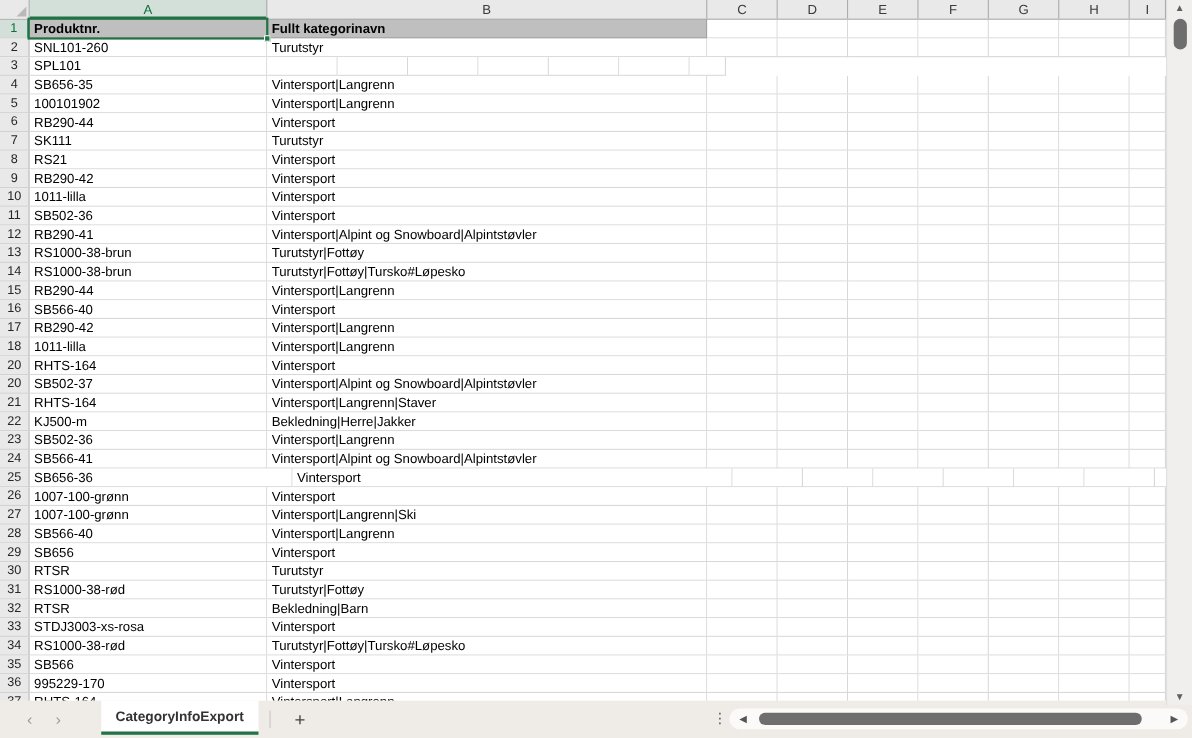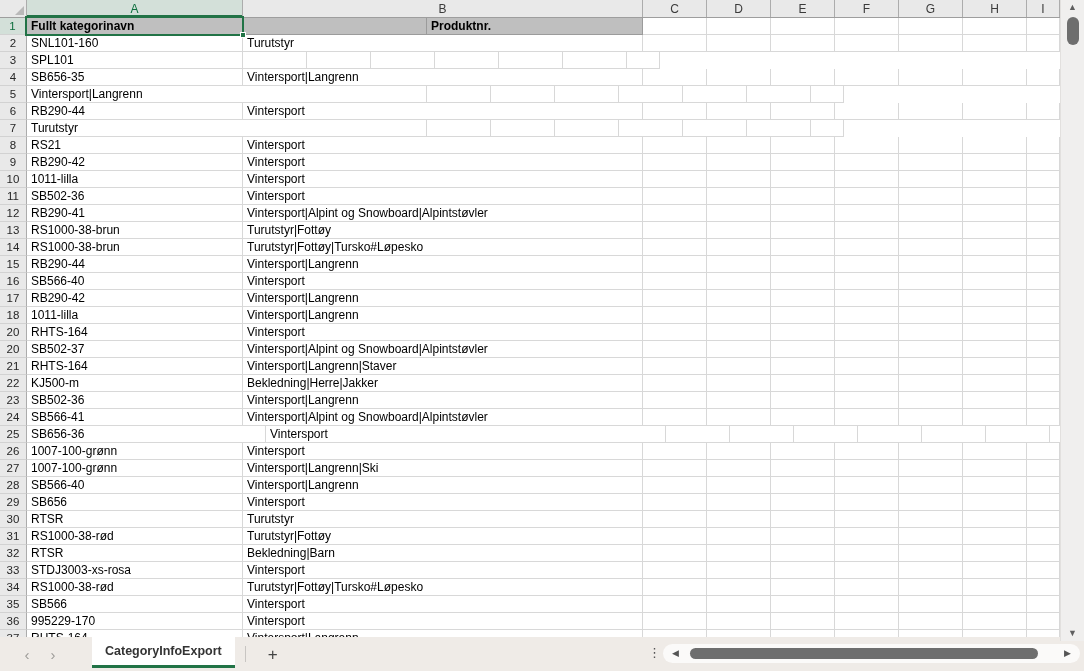--- a/index.html
+++ b/index.html
@@ -74,33 +74,33 @@
         <div class="colh" style="width: 64px;">E</div>
         <div class="colh" style="width: 64px;">F</div>
         <div class="colh" style="width: 64px;">G</div>
         <div class="colh" style="width: 64px;">H</div>
         <div class="colh" style="width: 33px;">I</div>
       </div>
     <div id="rows">
 
     <div class="row">
           <div class="rowh sel">1</div>
+          <div class="cell hdr" style="width: 216px;">Produktnr.</div>
           <div class="cell hdr" style="width: 400px;">Fullt kategorinavn</div>
-          <div class="cell hdr" style="width: 216px;">Produktnr.</div>
           <div class="cell" style="width: 64px;"></div>
           <div class="cell" style="width: 64px;"></div>
           <div class="cell" style="width: 64px;"></div>
           <div class="cell" style="width: 64px;"></div>
           <div class="cell" style="width: 64px;"></div>
           <div class="cell" style="width: 64px;"></div>
           <div class="cell" style="width: 33px;"></div>
         </div>
         <div class="row">
           <div class="rowh">2</div>
-          <div class="cell" style="width: 216px;">SNL101-160</div>
+          <div class="cell" style="width: 216px;">SNL101-260</div>
           <div class="cell" style="width: 400px;">Turutstyr</div>
           <div class="cell" style="width: 64px;"></div>
           <div class="cell" style="width: 64px;"></div>
           <div class="cell" style="width: 64px;"></div>
           <div class="cell" style="width: 64px;"></div>
           <div class="cell" style="width: 64px;"></div>
           <div class="cell" style="width: 64px;"></div>
           <div class="cell" style="width: 33px;"></div>
         </div>
         <div class="row">
@@ -121,20 +121,21 @@
           <div class="cell" style="width: 64px;"></div>
           <div class="cell" style="width: 64px;"></div>
           <div class="cell" style="width: 64px;"></div>
           <div class="cell" style="width: 64px;"></div>
           <div class="cell" style="width: 64px;"></div>
           <div class="cell" style="width: 64px;"></div>
           <div class="cell" style="width: 33px;"></div>
         </div>
         <div class="row">
           <div class="rowh">5</div>
+          <div class="cell" style="width: 216px;">100101902</div>
           <div class="cell" style="width: 400px;">Vintersport|Langrenn</div>
           <div class="cell" style="width: 64px;"></div>
           <div class="cell" style="width: 64px;"></div>
           <div class="cell" style="width: 64px;"></div>
           <div class="cell" style="width: 64px;"></div>
           <div class="cell" style="width: 64px;"></div>
           <div class="cell" style="width: 64px;"></div>
           <div class="cell" style="width: 33px;"></div>
         </div>
         <div class="row">
@@ -144,20 +145,21 @@
           <div class="cell" style="width: 64px;"></div>
           <div class="cell" style="width: 64px;"></div>
           <div class="cell" style="width: 64px;"></div>
           <div class="cell" style="width: 64px;"></div>
           <div class="cell" style="width: 64px;"></div>
           <div class="cell" style="width: 64px;"></div>
           <div class="cell" style="width: 33px;"></div>
         </div>
         <div class="row">
           <div class="rowh">7</div>
+          <div class="cell" style="width: 216px;">SK111</div>
           <div class="cell" style="width: 400px;">Turutstyr</div>
           <div class="cell" style="width: 64px;"></div>
           <div class="cell" style="width: 64px;"></div>
           <div class="cell" style="width: 64px;"></div>
           <div class="cell" style="width: 64px;"></div>
           <div class="cell" style="width: 64px;"></div>
           <div class="cell" style="width: 64px;"></div>
           <div class="cell" style="width: 33px;"></div>
         </div>
         <div class="row">

